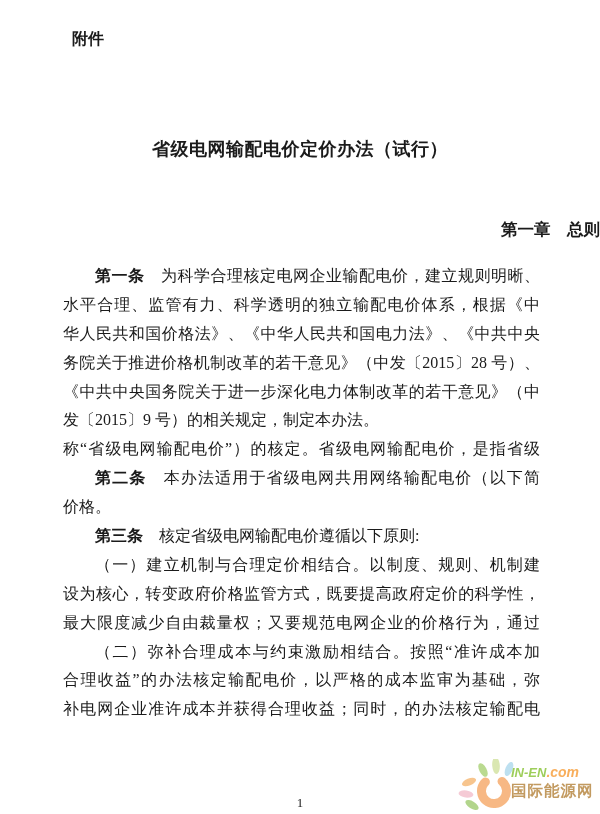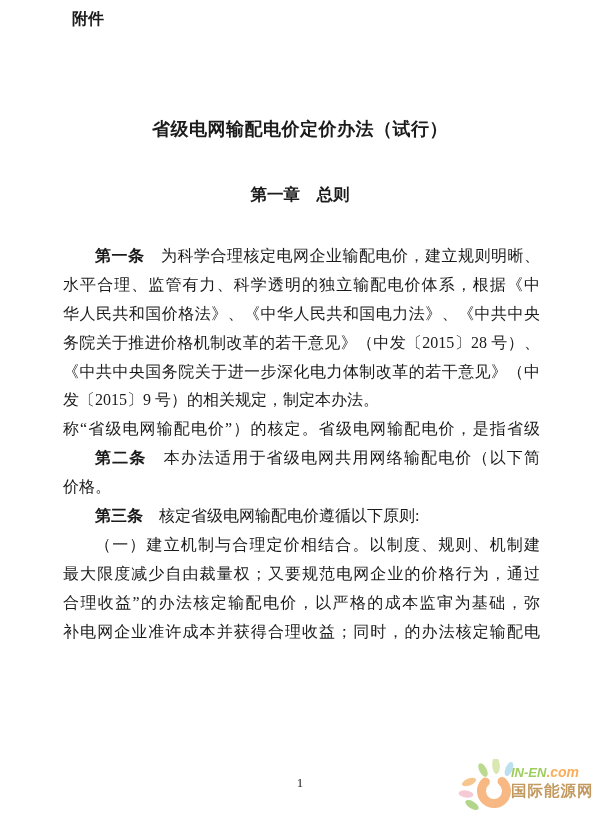--- a/index.html
+++ b/index.html
@@ -4,39 +4,39 @@
 <style>
   * { margin: 0; padding: 0; box-sizing: border-box; }
   html, body { width: 600px; height: 814px; }
   body {
     background: #ffffff;
     position: relative;
     overflow: hidden;
     font-family: "Liberation Serif", "DejaVu Serif", serif;
     color: #1b1b1b;
   }
-  .page { position: absolute; inset: 0; background: #ffffff; }
+  .page { position: absolute; inset: 0; background: #ffffff; margin-top: 20px; }
 
   .attachment {
     position: absolute; left: 72px; top: 9px;
     font-size: 16px; font-weight: bold;
     font-family: "Liberation Sans", "DejaVu Sans", sans-serif;
   }
 
   .title {
     position: absolute; left: 0; right: 0; top: 114px;
     text-align: center;
     font-size: 18px; font-weight: bold; line-height: 30px;
     letter-spacing: 0.5px;
     font-family: "Liberation Sans", "DejaVu Sans", sans-serif;
   }
 
   .chapter {
-    position: absolute; left: 0; right: 0; top: 183px;
-    text-align: center;
+    position: absolute; left: 0; right: 0; top: 198px;
+    text-align: right;
     font-size: 16.5px; font-weight: bold; line-height: 22px;
     font-family: "Liberation Sans", "DejaVu Sans", sans-serif;
   }
 
   .bodytext {
     position: absolute; left: 63px; top: 242px; width: 477px;
   }
   .line {
     height: 28.9px; line-height: 28.9px;
     font-size: 16px;
@@ -97,21 +97,23 @@
     <div class="line"><span>水平合理、监管有力、科学透明的独立输配电价体系，根据《中</span></div>
     <div class="line"><span>华人民共和国价格法》、《中华人民共和国电力法》、《中共中央国</span></div>
     <div class="line"><span>务院关于推进价格机制改革的若干意见》（中发〔2015〕28 号）、</span></div>
     <div class="line"><span>《中共中央国务院关于进一步深化电力体制改革的若干意见》（中</span></div>
     <div class="line plast"><span>发〔2015〕9 号）的相关规定，制定本办法。</span></div>
     <div class="line"><span>称“省级电网输配电价”）的核定。省级电网输配电价，是指省级</span></div>
     <div class="line first"><span class="b">第二条</span><span>　本办法适用于省级电网共用网络输配电价（以下简</span></div>
     <div class="line plast"><span>价格。</span></div>
     <div class="line first plast"><span class="b">第三条</span><span>　核定省级电网输配电价遵循以下原则:</span></div>
     <div class="line first"><span>（一）建立机制与合理定价相结合。以制度、规则、机制建</span></div>
+    <div class="line"><span>设为核心，转变政府价格监管方式，既要提高政府定价的科学性，</span></div>
     <div class="line"><span>最大限度减少自由裁量权；又要规范电网企业的价格行为，通过</span></div>
+    <div class="line first"><span>（二）弥补合理成本与约束激励相结合。按照“准许成本加</span></div>
     <div class="line"><span>合理收益”的办法核定输配电价，以严格的成本监审为基础，弥</span></div>
     <div class="line"><span>补电网企业准许成本并获得合理收益；同时，的办法核定输配电价，</span></div>
   </div>
 
   <div class="pagenum">1</div>
 
   <div class="watermark">
     <svg class="wm-svg" width="142" height="54" viewBox="0 0 142 54">
       <g opacity="0.9">
         <ellipse cx="27" cy="11" rx="3.6" ry="7.5" fill="#a6cf6e" transform="rotate(-28 27 11)"></ellipse>

